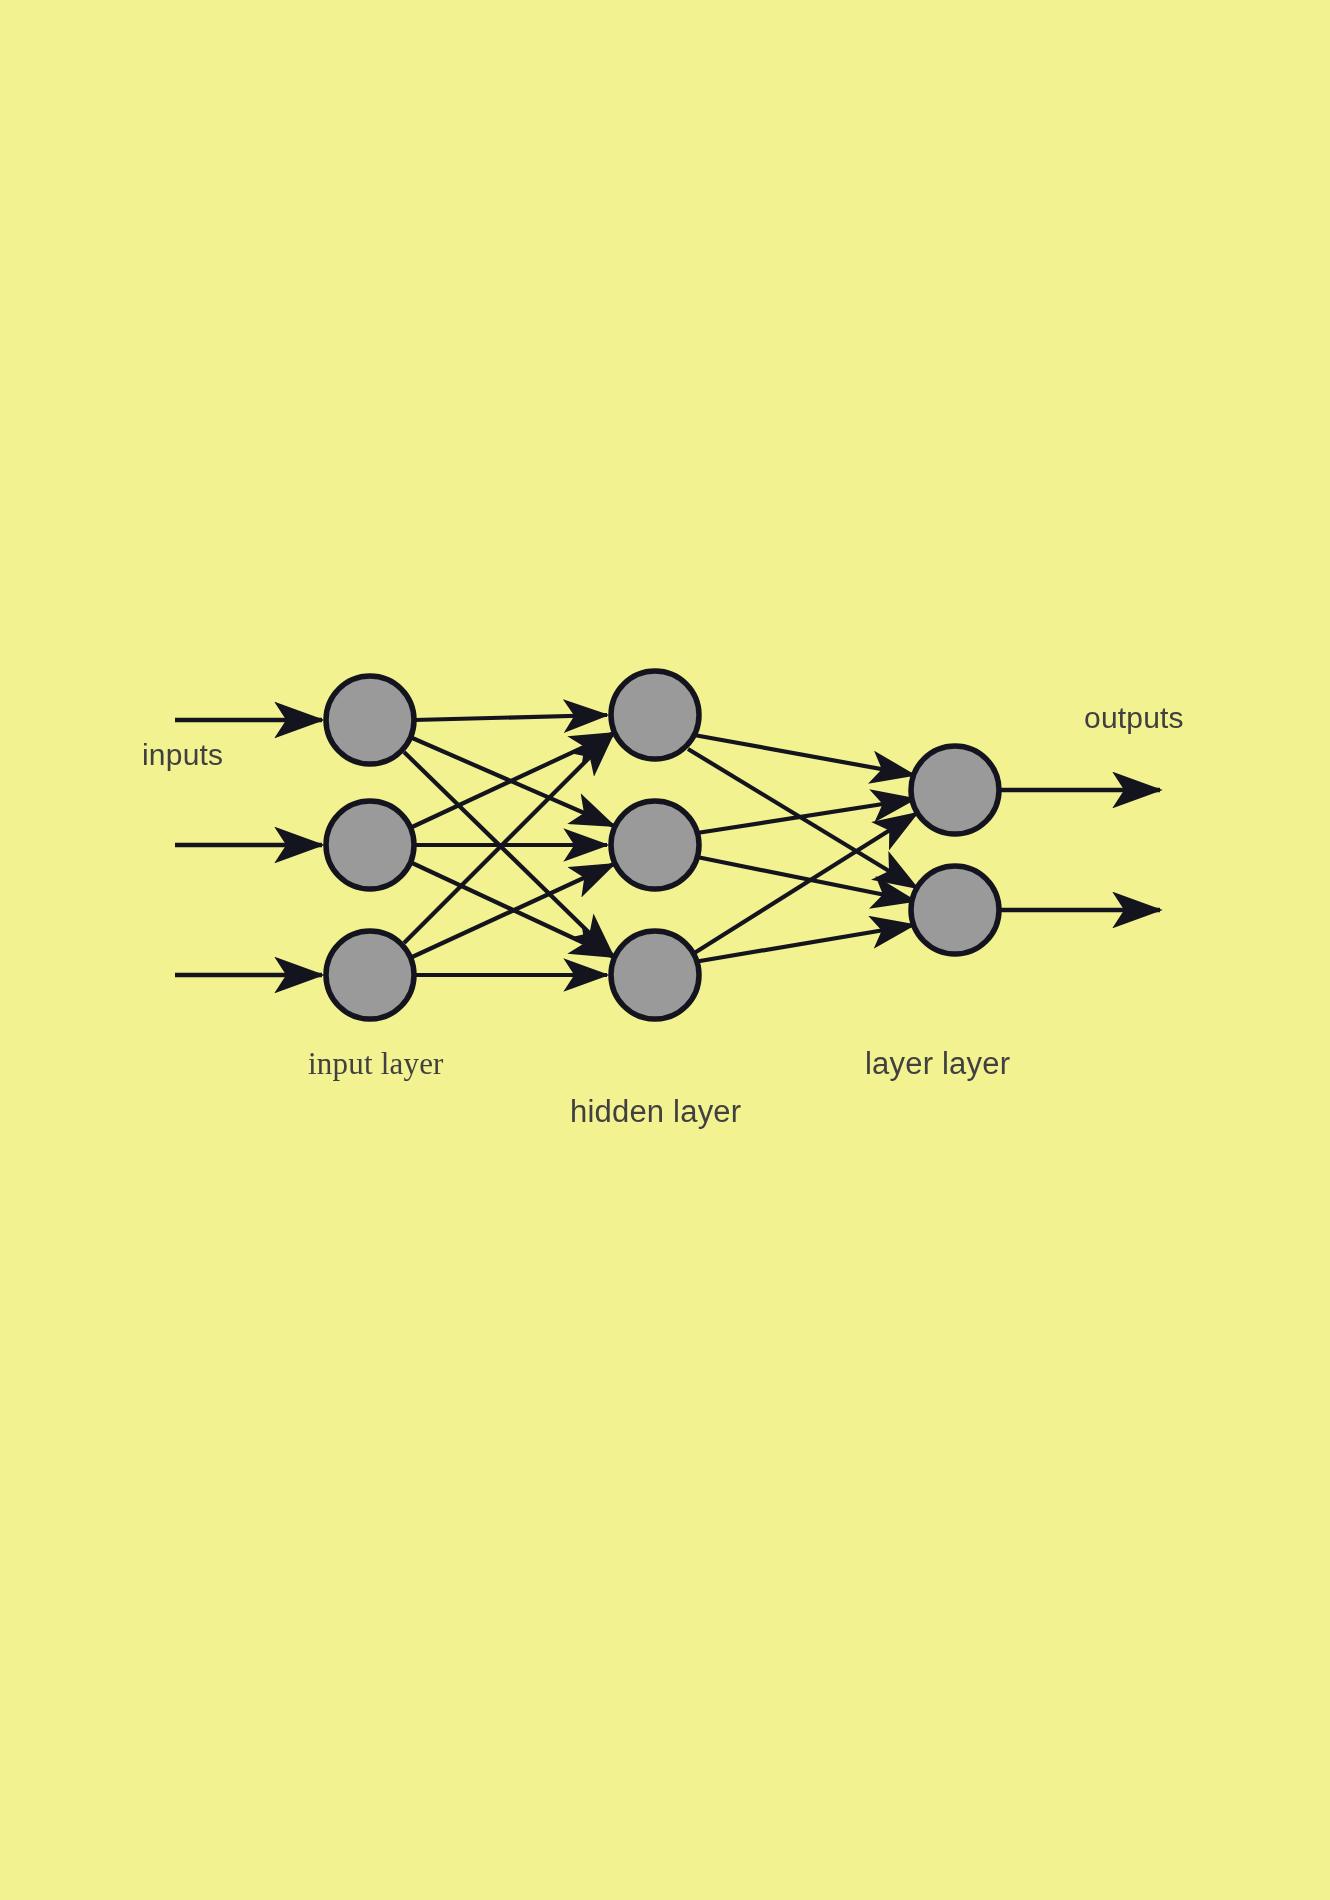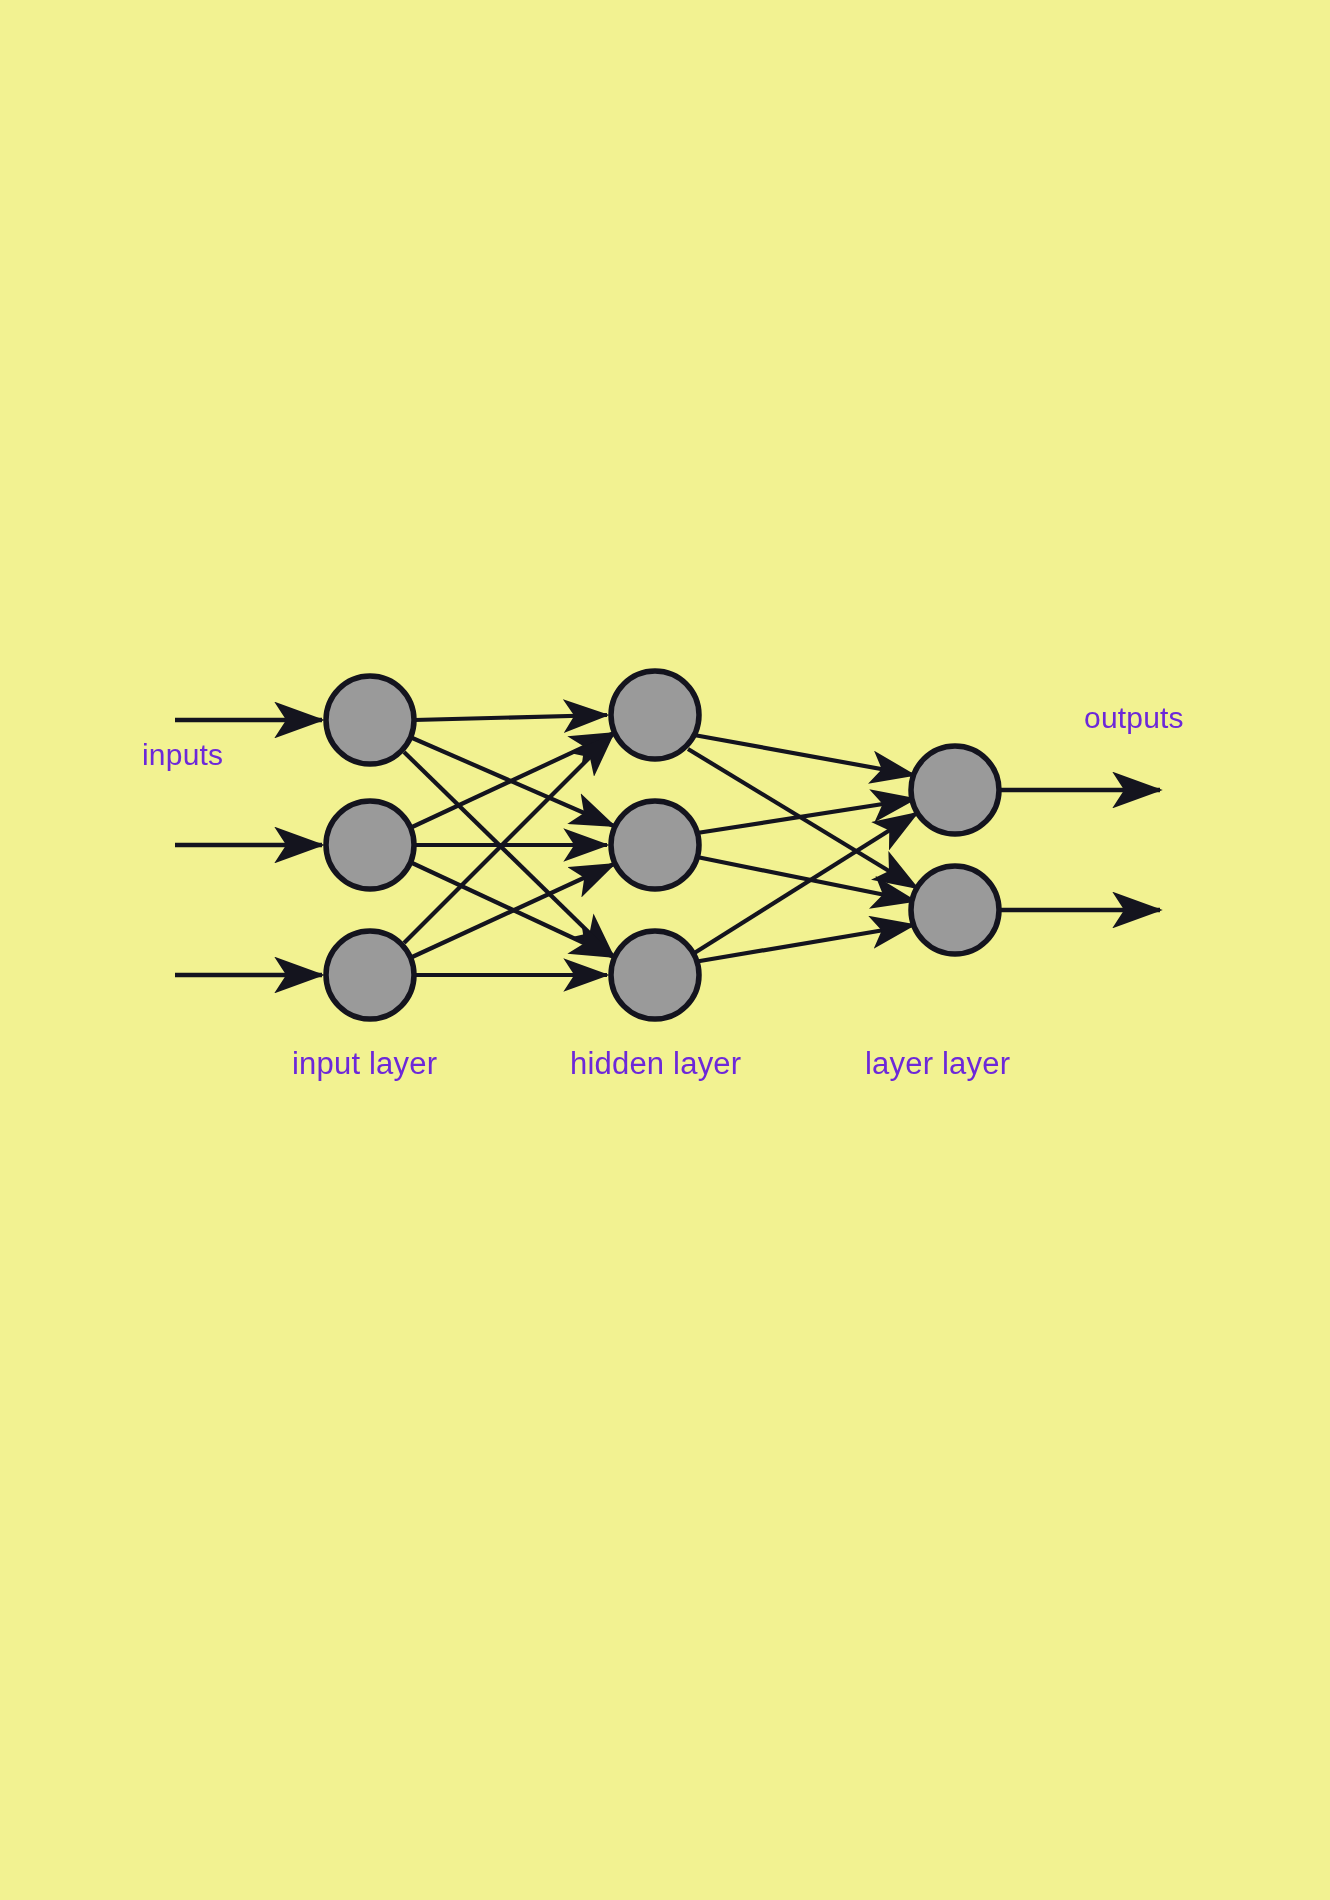--- a/index.html
+++ b/index.html
@@ -22,21 +22,21 @@
   #diagram-svg {
     position: absolute;
     left: 0;
     top: 0;
     width: 1330px;
     height: 1900px;
     display: block;
   }
   .diagram-label {
     position: absolute;
-    color: #6d28d9;
+    color: #404040;
     font-family: "Liberation Sans", sans-serif;
     font-size: 30px;
     font-weight: 400;
     letter-spacing: 0.2px;
     white-space: nowrap;
     line-height: 1;
   }
   .layer-caption {
     font-size: 31px;
   }
@@ -104,19 +104,19 @@
     <g id="nodes-output" fill="#9a9a9a" stroke="#14141e" stroke-width="5.5">
       <circle cx="955" cy="790" r="44"></circle>
       <circle cx="955" cy="910" r="44"></circle>
     </g>
   </svg>
 
   <div class="diagram-label" style="left:110px; top:740px;margin-left:32px;">inputs</div>
 
   <div class="diagram-label" style="left:1084px; top:703px;">outputs</div>
 
-  <div class="diagram-label layer-caption" style="left:292px; top:1048px;">input layer</div>
+  <div class="diagram-label layer-caption" style="left:308px; top:1048px;font-family:Liberation Serif, serif;">input layer</div>
 
-  <div class="diagram-label layer-caption" style="left:570px; top:1048px;">hidden layer</div>
+  <div class="diagram-label layer-caption" style="left:570px; top:1096px;">hidden layer</div>
 
   <div class="diagram-label layer-caption" style="left:865px; top:1048px;">layer layer</div>
 
 </div>
 
 </body></html>

